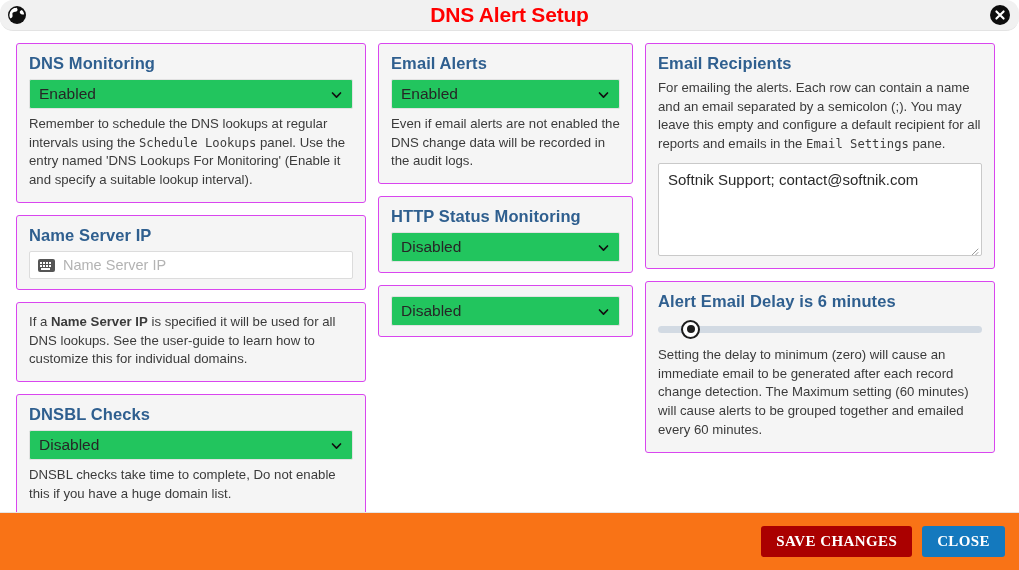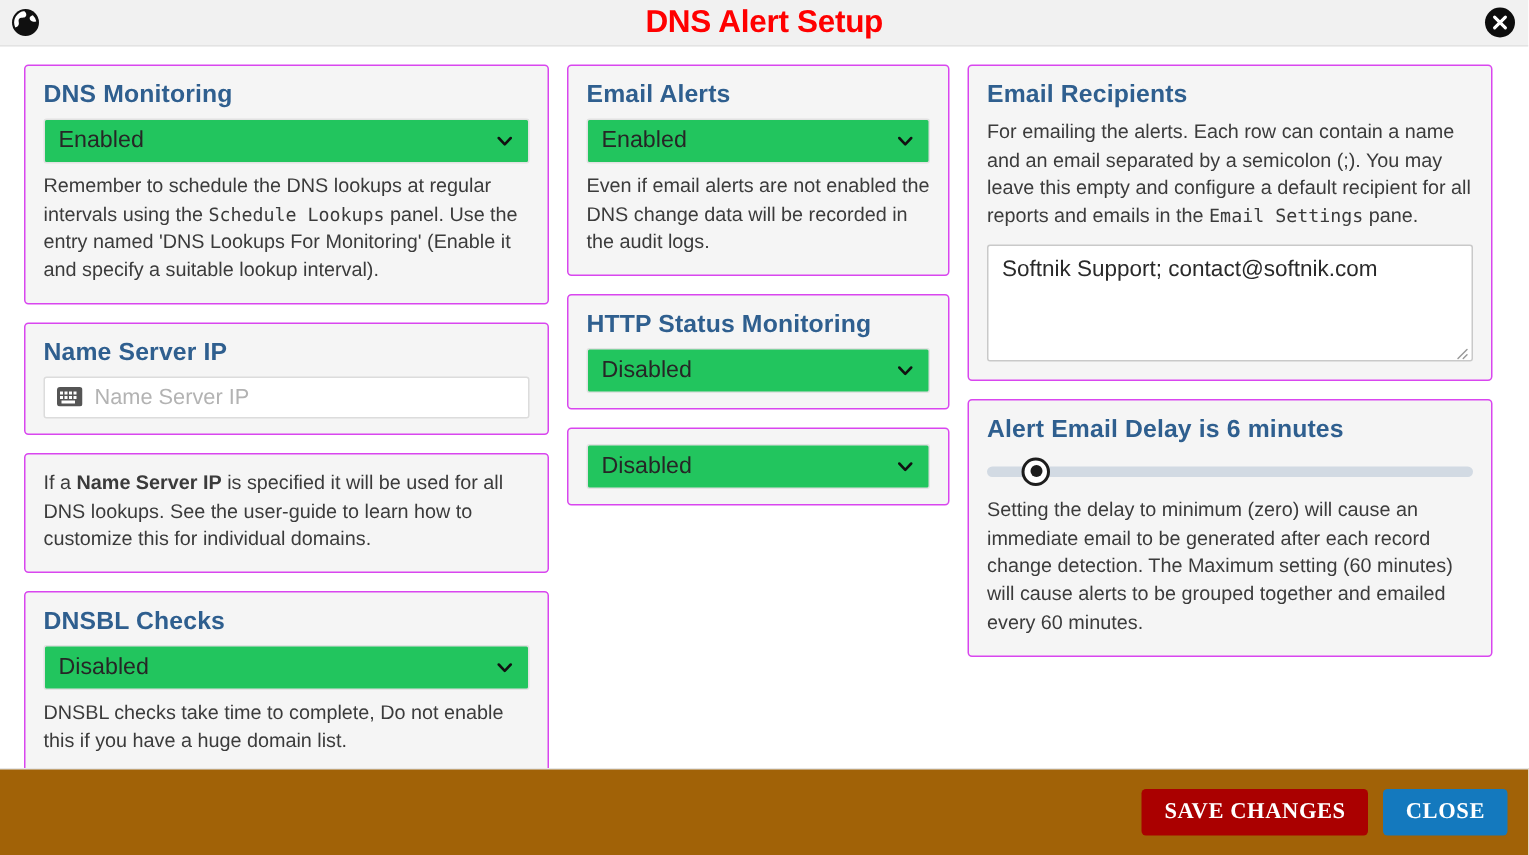--- a/index.html
+++ b/index.html
@@ -17,20 +17,21 @@
   }
 
   
   .titlebar {
     height: 30px;
     background: #f1f1f1;
     border-bottom: 1px solid #e3e3e3;
     display: flex;
     align-items: center;
     position: relative;
+    border-radius: 13px;
   }
   .titlebar-icon {
     width: 30px;
     display: flex;
     align-items: center;
     justify-content: center;
     margin-left: 2px;
   }
   .titlebar-title {
     position: absolute;
@@ -141,21 +142,21 @@
   .textinput .ph {
     color: #b3b3b3;
     font-size: 14.5px;
   }
 
   
   .textarea {
     background: #ffffff;
     border: 1px solid #c9c9c9;
     border-radius: 2px;
-    height: 78px;
+    height: 93px;
     margin-top: 9px;
     padding: 7px 9px;
     font-size: 15px;
     color: #2a2a2a;
     position: relative;
     box-sizing: border-box;
     cursor: text;
     overflow: hidden;
   }
   .resize-grip {
@@ -205,21 +206,21 @@
     background: #1d1d1d;
   }
 
   
   .footer {
     position: absolute;
     left: 0;
     right: 0;
     bottom: 0;
     height: 58px;
-    background: #a16207;
+    background: #f97316;
     border-top: 1px solid #e6e6e6;
     display: flex;
     align-items: center;
     justify-content: flex-end;
     padding-right: 14px;
     gap: 10px;
     box-sizing: border-box;
   }
   .btn {
     font-family: "Liberation Serif", serif;

